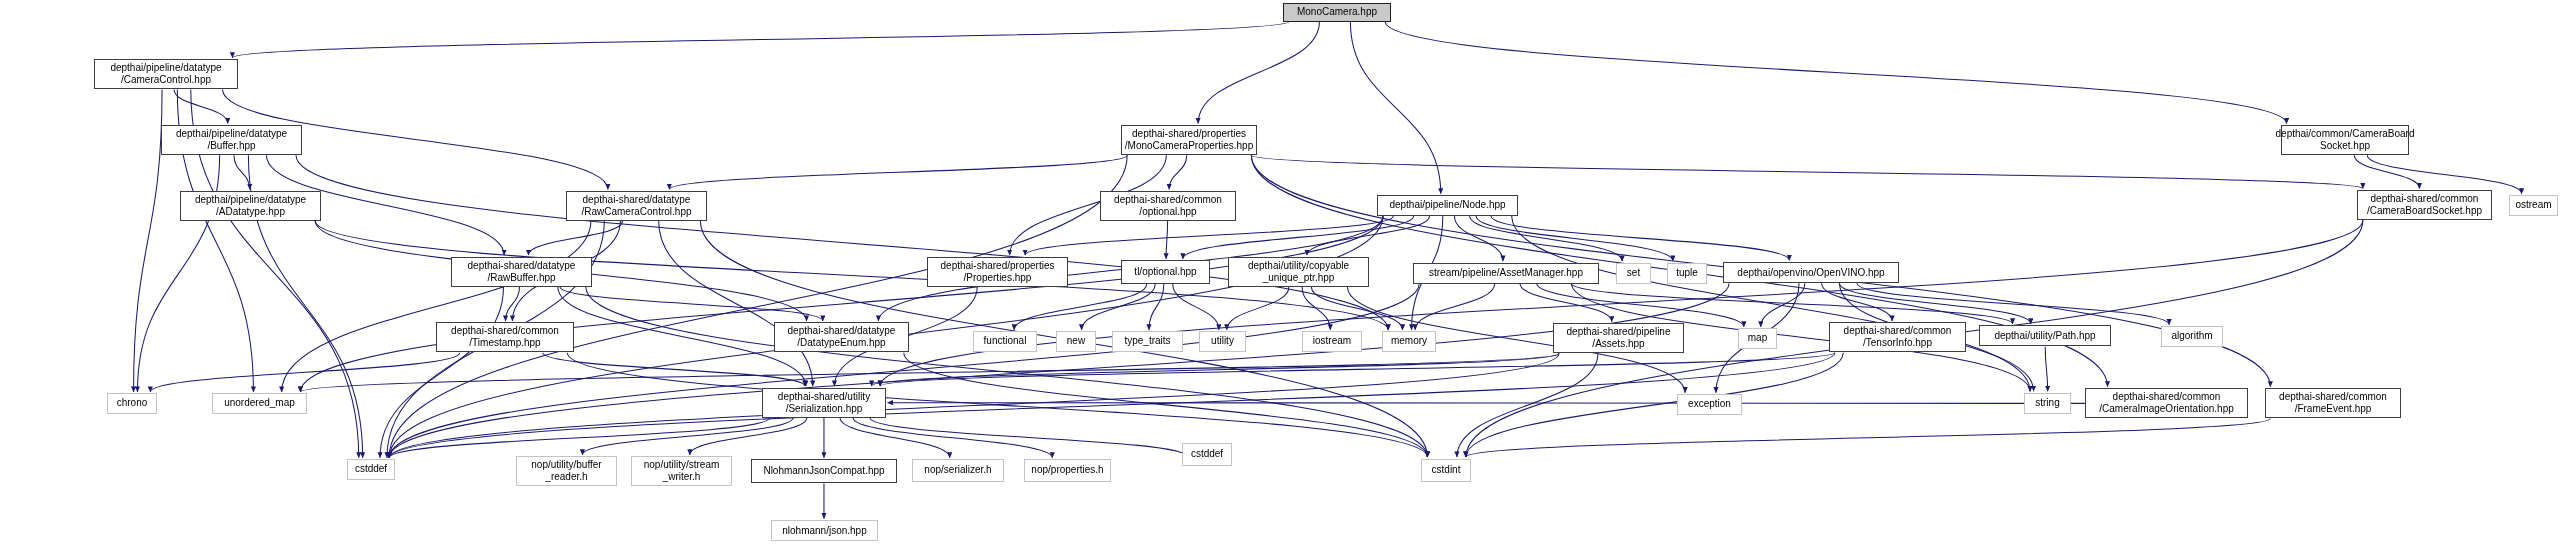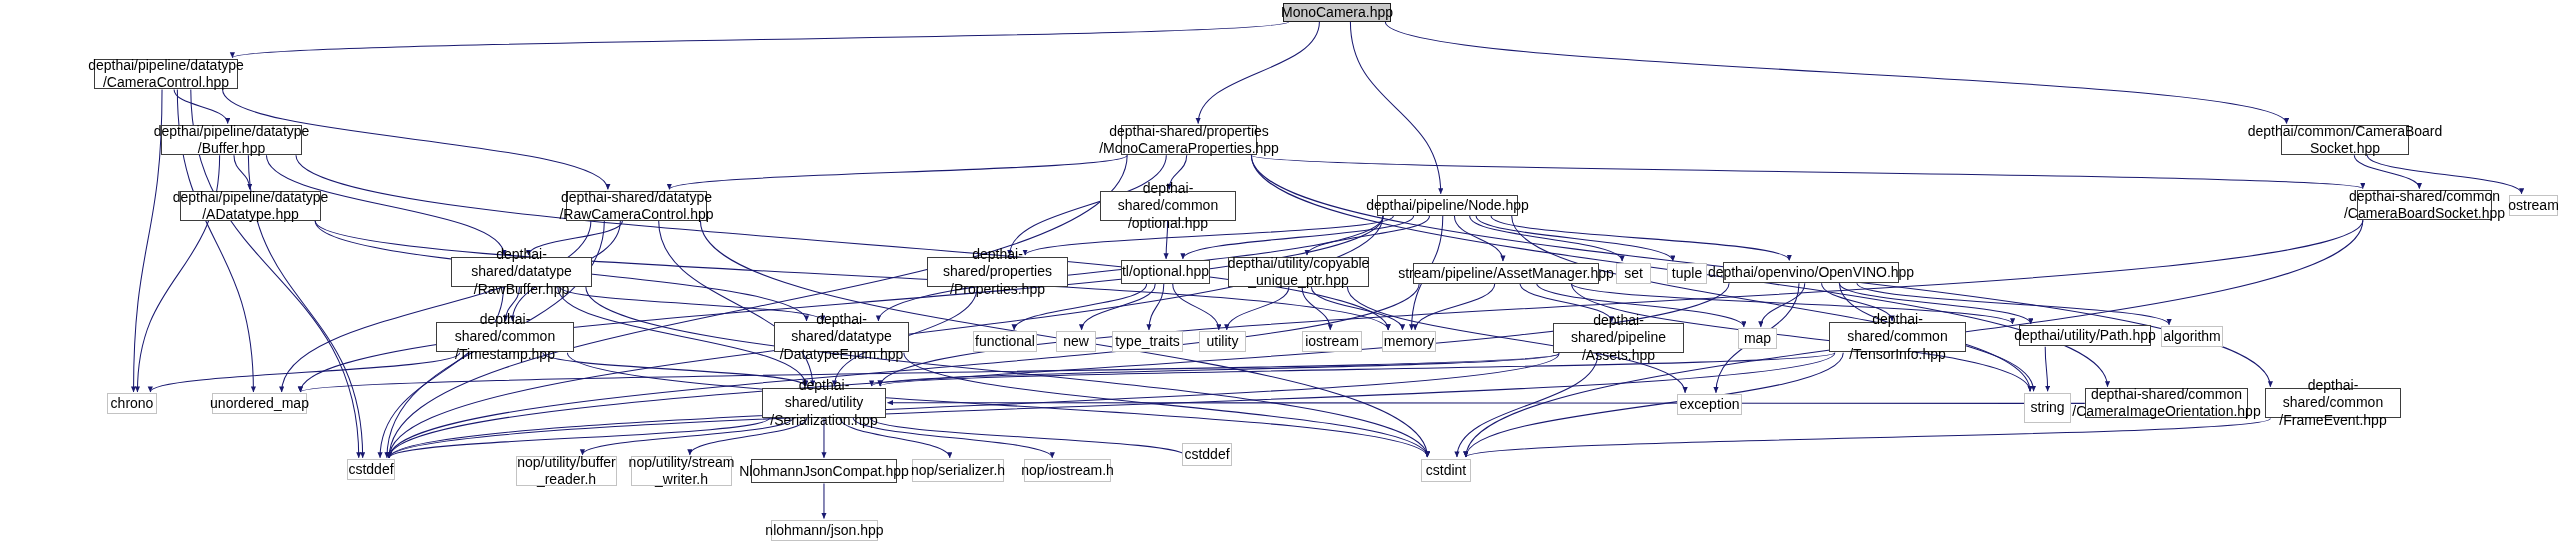--- a/index.html
+++ b/index.html
@@ -1,21 +1,21 @@
 <!DOCTYPE html>
 <html style="font-size:12px"><head>
 <meta charset="utf-8">
 <style>
   html,body{margin:0;padding:0;background:#ffffff;}
   #stage{position:relative;width:2576px;height:545px;background:#ffffff;overflow:hidden;
          font-family:"Liberation Sans", sans-serif;}
   #edges{position:absolute;left:0;top:0;width:2576px;height:545px;}
   #nodes{position:absolute;left:0;top:0;width:2576px;height:545px;}
   .node{position:absolute;display:flex;align-items:center;justify-content:center;
-        text-align:center;white-space:pre-line;font-size:14px;line-height:1.22;
+        text-align:center;white-space:pre-line;font-size:10px;line-height:1.22;
         color:#000;background:#fff;box-sizing:border-box;cursor:default;}
   .node.project{border:1.5px solid #3d3d3d;}
   .node.system{border:0.7px solid #c3c3c3;}
   .node.root{background:#c9c9c9;border:1.5px solid #1f1f1f;}
 </style>
 </head>
 <body>
 
 <div id="stage">
   <svg id="edges" xmlns="http://www.w3.org/2000/svg" viewBox="0 0 3483 737" width="2576" height="545">
@@ -152,47 +152,47 @@
       <div class="node project" style="left: 1377px; top: 195px; width: 141px; height: 21px; border-color: rgb(61, 61, 61);">depthai/pipeline/Node.hpp</div>
       <div class="node project" style="left: 1413px; top: 263px; width: 186px; height: 21px; border-color: rgb(61, 61, 61);">stream/pipeline/AssetManager.hpp</div>
       <div class="node system" style="left: 1616px; top: 263px; width: 35px; height: 21px; border-color: rgb(195, 195, 195);">set</div>
       <div class="node system" style="left: 1667px; top: 263px; width: 40px; height: 21px; border-color: rgb(195, 195, 195);">tuple</div>
       <div class="node project" style="left: 1723px; top: 262px; width: 176px; height: 21.4px; border-color: rgb(61, 61, 61);">depthai/openvino/OpenVINO.hpp</div>
       <div class="node project" style="left: 1553px; top: 323px; width: 131px; height: 30px; border-color: rgb(61, 61, 61);">depthai-shared/pipeline
 /Assets.hpp</div>
       <div class="node system" style="left: 1738px; top: 328px; width: 39px; height: 21px; border-color: rgb(195, 195, 195);">map</div>
       <div class="node project" style="left: 1829px; top: 322px; width: 137px; height: 30px; border-color: rgb(61, 61, 61);">depthai-shared/common
 /TensorInfo.hpp</div>
-      <div class="node project" style="left: 1979px; top: 325px; width: 132px; height: 21.4px; border-color: rgb(61, 61, 61); margin-left: 40px;">depthai/utility/Path.hpp</div>
+      <div class="node project" style="left: 1979px; top: 325px; width: 132px; height: 21.4px; border-color: rgb(61, 61, 61);">depthai/utility/Path.hpp</div>
       <div class="node system" style="left: 2161px; top: 326px; width: 62px; height: 21px; border-color: rgb(195, 195, 195);">algorithm</div>
       <div class="node project" style="left: 2281px; top: 125px; width: 128px; height: 30px; border-color: rgb(61, 61, 61);">depthai/common/CameraBoard
 Socket.hpp</div>
       <div class="node project" style="left: 2357px; top: 190px; width: 135px; height: 30px; border-color: rgb(61, 61, 61);">depthai-shared/common
 /CameraBoardSocket.hpp</div>
       <div class="node system" style="left: 2509px; top: 195px; width: 49px; height: 21px; border-color: rgb(195, 195, 195);">ostream</div>
       <div class="node system" style="left: 1677px; top: 394px; width: 65px; height: 21px; border-color: rgb(195, 195, 195);">exception</div>
-      <div class="node system" style="left: 2024px; top: 393px; width: 47px; height: 30px; border-color: rgb(195, 195, 195);">string</div>
+      <div class="node system" style="left: 2024px; top: 393px; width: 47px; height: 21px; border-color: rgb(195, 195, 195);">string</div>
       <div class="node project" style="left: 2085px; top: 388px; width: 163px; height: 30px; border-color: rgb(61, 61, 61);">depthai-shared/common
 /CameraImageOrientation.hpp</div>
       <div class="node project" style="left: 2265px; top: 388px; width: 136px; height: 30px; border-color: rgb(61, 61, 61);">depthai-shared/common
 /FrameEvent.hpp</div>
       <div class="node system" style="left: 107px; top: 393px; width: 50px; height: 21px; border-color: rgb(195, 195, 195);">chrono</div>
       <div class="node system" style="left: 212px; top: 393px; width: 95px; height: 21px; border-color: rgb(195, 195, 195); text-align: center;">unordered_map</div>
       <div class="node system" style="left: 347px; top: 459px; width: 48px; height: 21px; border-color: rgb(195, 195, 195);">cstddef</div>
       <div class="node system" style="left: 973px; top: 331px; width: 64px; height: 21px; border-color: rgb(195, 195, 195);">functional</div>
       <div class="node system" style="left: 1056px; top: 331px; width: 40px; height: 21px; border-color: rgb(195, 195, 195);">new</div>
       <div class="node system" style="left: 1112px; top: 331px; width: 71px; height: 21px; border-color: rgb(195, 195, 195);">type_traits</div>
       <div class="node system" style="left: 1199px; top: 331px; width: 47px; height: 21px; border-color: rgb(195, 195, 195);">utility</div>
       <div class="node system" style="left: 1302px; top: 331px; width: 60px; height: 21px; border-color: rgb(195, 195, 195);">iostream</div>
       <div class="node system" style="left: 1382px; top: 331px; width: 54px; height: 21px; border-color: rgb(195, 195, 195);">memory</div>
       <div class="node system" style="left: 516px; top: 456px; width: 101px; height: 30px; border-color: rgb(195, 195, 195);">nop/utility/buffer
 _reader.h</div>
       <div class="node system" style="left: 631px; top: 456px; width: 101px; height: 30px; border-color: rgb(195, 195, 195);">nop/utility/stream
 _writer.h</div>
       <div class="node project" style="left: 751px; top: 459px; width: 146px; height: 24.4px; border-color: rgb(61, 61, 61);">NlohmannJsonCompat.hpp</div>
       <div class="node system" style="left: 912px; top: 459px; width: 92px; height: 23px; border-color: rgb(195, 195, 195);">nop/serializer.h</div>
-      <div class="node system" style="left: 1024px; top: 459px; width: 87px; height: 23px; border-color: rgb(195, 195, 195);">nop/iostream.h</div>
+      <div class="node system" style="left: 1024px; top: 459px; width: 87px; height: 23px; border-color: rgb(195, 195, 195);">nop/properties.h</div>
       <div class="node system" style="left: 1182px; top: 443px; width: 50px; height: 23px; border-color: rgb(195, 195, 195);">cstddef</div>
       <div class="node system" style="left: 1421px; top: 459px; width: 50px; height: 23px; border-color: rgb(195, 195, 195);">cstdint</div>
       <div class="node system" style="left: 771px; top: 520px; width: 107px; height: 21.4px; border-color: rgb(195, 195, 195);">nlohmann/json.hpp</div>
     </div>
 </div>
 
 
 </body></html>

